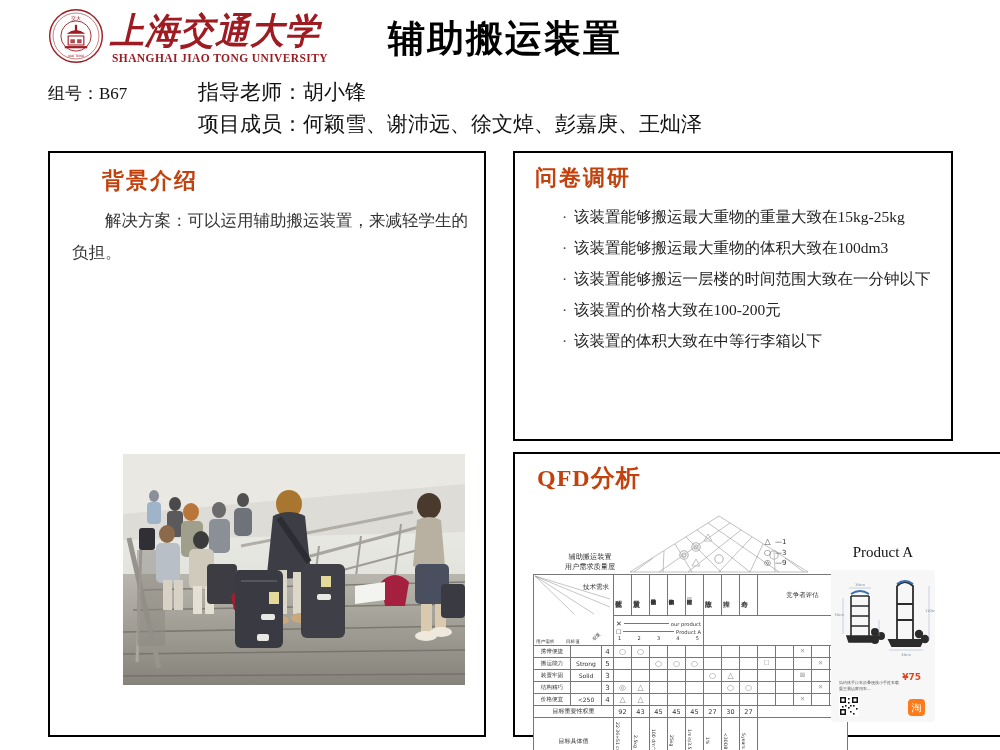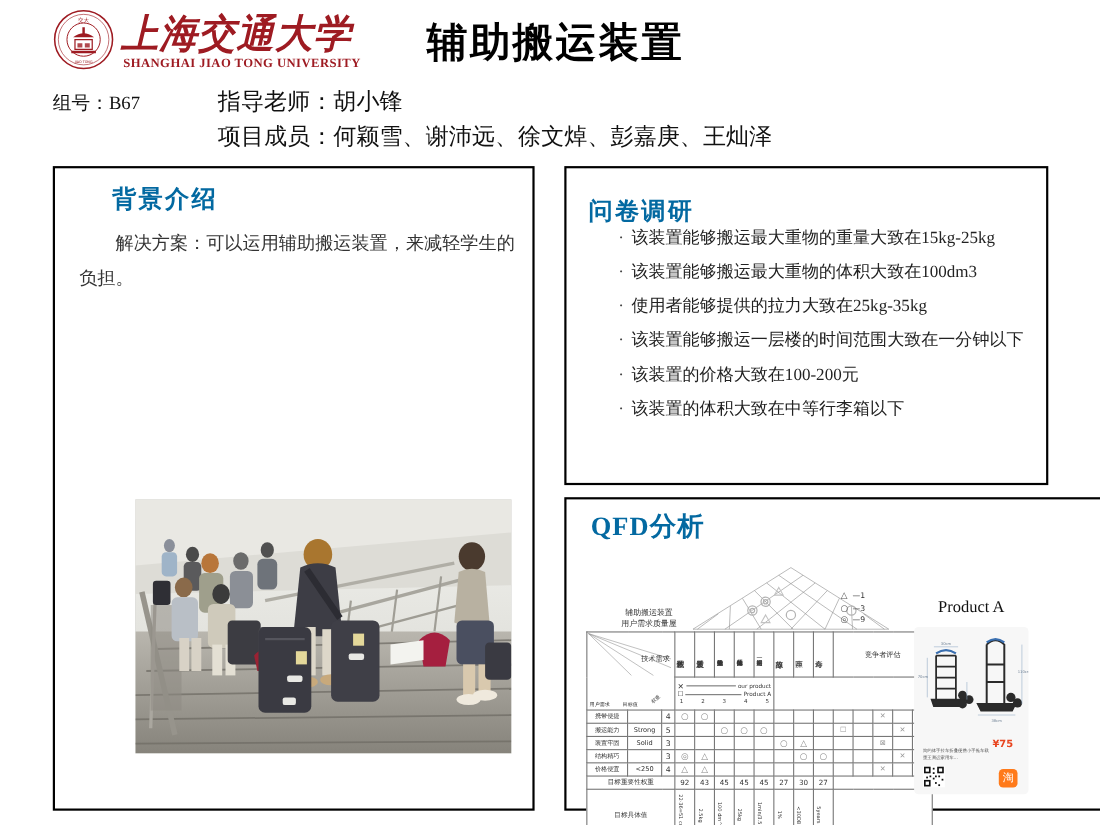--- a/index.html
+++ b/index.html
@@ -30,23 +30,23 @@
   #group-no{position:absolute;left:48px;top:82px;font-size:17px;color:#111;white-space:nowrap;}
   #teacher-line{position:absolute;left:198px;top:78px;font-size:21px;color:#111;white-space:nowrap;}
   #members-line{position:absolute;left:198px;top:110px;font-size:21px;color:#111;white-space:nowrap;}
 
   
   .panel{position:absolute;border:2px solid #000;background:#fff;box-sizing:border-box;}
   #panel-background{left:48px;top:151px;width:438px;height:586px;}
   #panel-survey{left:513px;top:151px;width:440px;height:290px;}
   #panel-qfd{left:513px;top:452px;width:493px;height:285px;}
 
-  .panel-title{font-family:"DejaVu Sans",sans-serif;font-size:22px;font-weight:bold;color:#0369a1;}
+  .panel-title{font-family:"DejaVu Sans",sans-serif;font-size:22px;font-weight:bold;color:#c2410c;}
   #bg-title{position:absolute;left:52px;top:13px;letter-spacing:2px;}
-  #survey-title{position:absolute;left:20px;top:24px;letter-spacing:2px;}
+  #survey-title{position:absolute;left:20px;top:10px;letter-spacing:2px;}
   #qfd-title{position:absolute;left:22px;top:8px;font-family:"Liberation Serif",serif;
     font-size:24px;font-weight:bold;letter-spacing:1px;}
 
   
   #bg-body{position:absolute;left:22px;top:52px;width:396px;font-size:16.5px;
     line-height:32px;color:#333;text-align:justify;}
   #bg-body p{margin:0;text-indent:2em;}
 
   
   #bg-photo{position:absolute;left:73px;top:301px;width:342px;height:231px;overflow:hidden;
@@ -236,23 +236,20 @@
 </div>
 
 <div class="panel" id="panel-survey">
   <div class="panel-title" id="survey-title">问卷调研</div>
   <div id="survey-list">
     <div class="survey-item">
       <span class="dot">·</span><span>该装置能够搬运最大重物的重量大致在15kg-25kg</span>
     </div>
     <div class="survey-item">
       <span class="dot">·</span><span>该装置能够搬运最大重物的体积大致在100dm3</span>
-    </div>
-    <div class="survey-item">
-      <span class="dot">·</span><span>使用者能够提供的拉力大致在25kg-35kg</span>
     </div>
     <div class="survey-item">
       <span class="dot">·</span><span>该装置能够搬运一层楼的时间范围大致在一分钟以下</span>
     </div>
     <div class="survey-item">
       <span class="dot">·</span><span>该装置的价格大致在100-200元</span>
     </div>
     <div class="survey-item">
       <span class="dot">·</span><span>该装置的体积大致在中等行李箱以下</span>
     </div>
@@ -309,21 +306,21 @@
 
     <table class="hoq">
       <tbody>
           <tr>
         <td rowspan="2" colspan="3" style="height:40px;width:77px;position:relative;">
           <svg viewBox="0 0 77 40" width="77" height="40" style="position:absolute;left:0;top:0;">
             <g stroke="#8d8d8d" stroke-width=".5" fill="none">
               <path d="M1 1 L76 24 M1 1 L76 32 M1 1 L60 39 M1 1 L40 39"></path>
             </g>
           </svg>
-          <div style="position:absolute;right:4px;top:20px;font-size:6.5px;">技术需求</div>
+          <div style="position:absolute;right:4px;top:8px;font-size:6.5px;">技术需求</div>
           <div style="position:absolute;left:2px;bottom:1px;font-size:4.6px;">用户需求</div>
           <div style="position:absolute;left:32px;bottom:1px;font-size:4.6px;">目标值</div>
           <div style="position:absolute;right:12px;bottom:6px;font-size:4.4px;transform:rotate(-40deg);">权重</div>
         </td>
         <td class="cell hdr-tall2">
           <div class="vtxt">装置体积</div>
             </td>
         <td class="cell hdr-tall2">
           <div class="vtxt">装置质量</div>
             </td>

